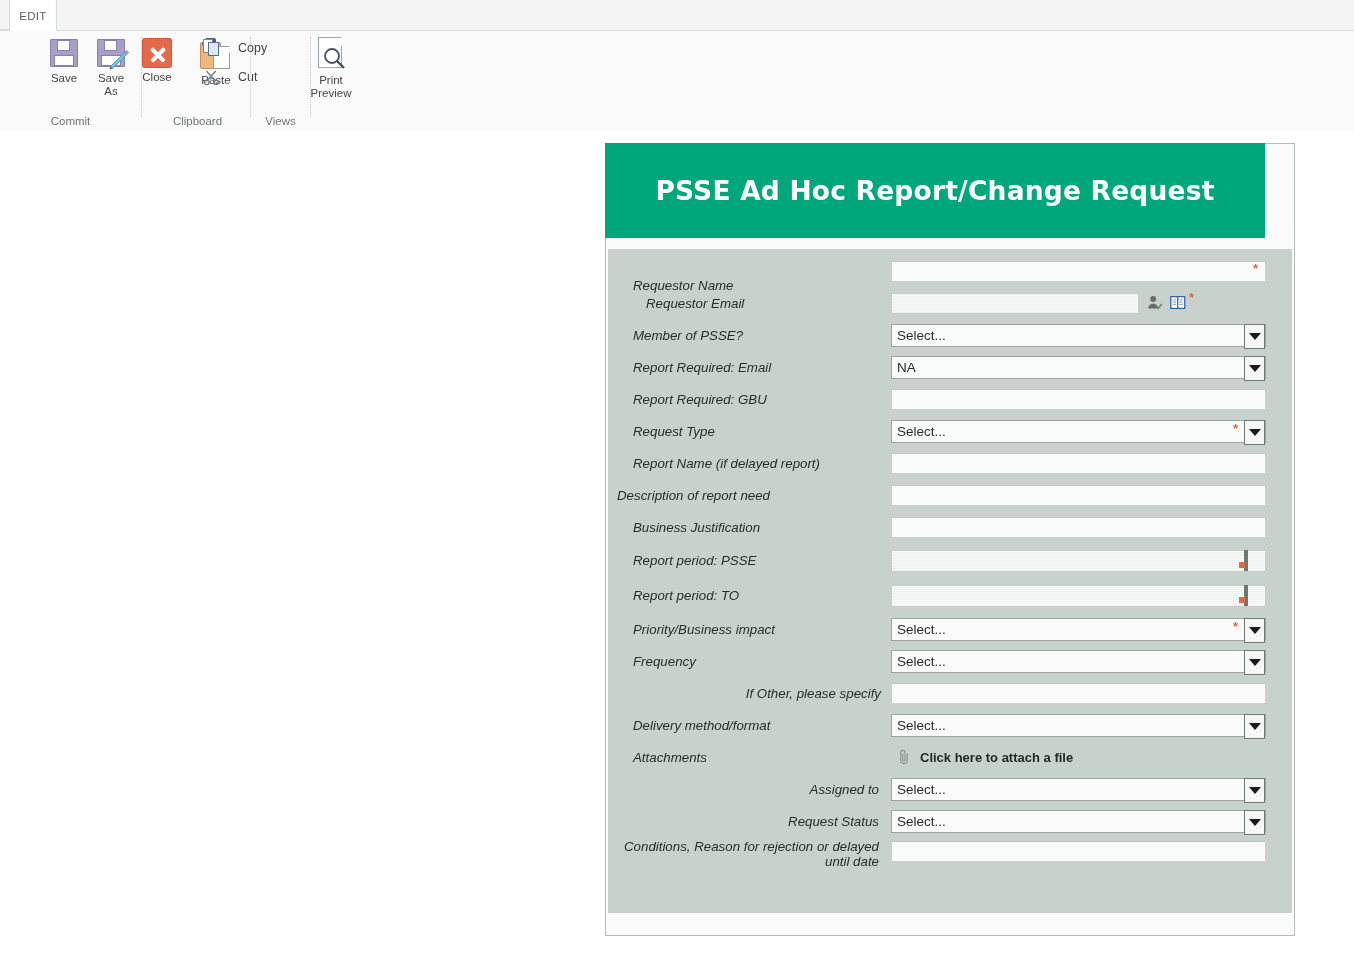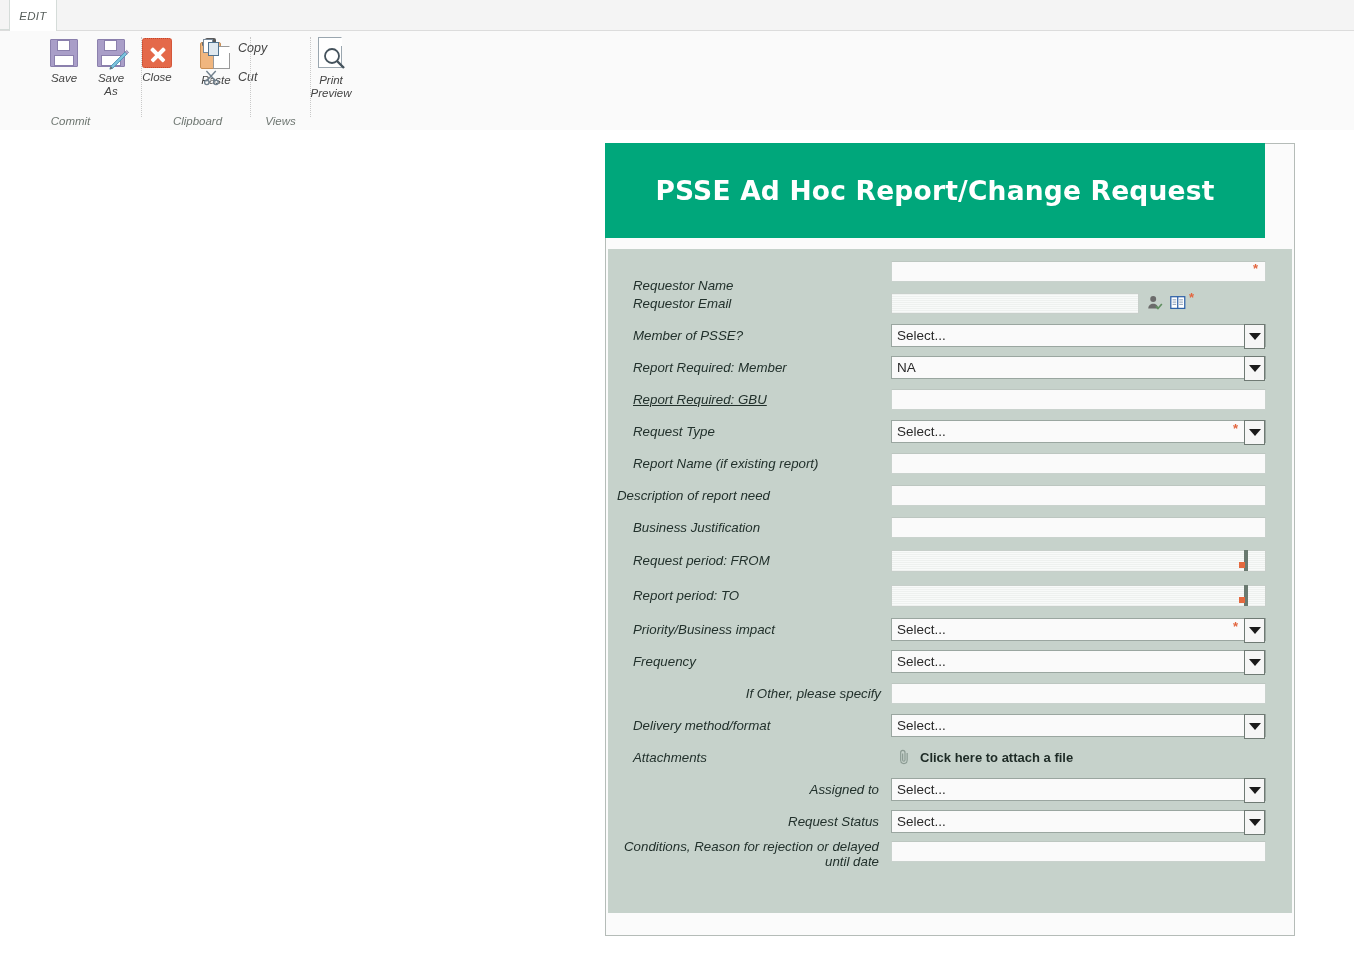--- a/index.html
+++ b/index.html
@@ -10,21 +10,20 @@
     font-family: "Liberation Sans", sans-serif;
     overflow: hidden;
     position: relative;
   }
 
   
   #ribbon {
     position: absolute; left:0; top:0; width:1248px; height:130px;
     background:#f9f9f9;
     border-bottom:1px solid #e0e0e0;
-    font-style:italic;
   }
   #tabstrip {
     position:absolute; left:0; top:0; width:1354px; height:31px;
     background:#f4f4f4;
     border-bottom:1px solid #dcdcdc;
   }
   #tab-edit {
     position:absolute; left:9px; top:0; width:48px; height:31px;
     background:#ffffff;
     border-left:1px solid #d5dcd9;
@@ -386,21 +385,21 @@
 
     <div class="row">
       <div class="lab" style="padding-left:25px;margin-top:28px;">Requestor Name</div>
       <div class="fld">
         <div class="tin white"></div>
         <span class="req" style="left:362px; top:3px;">*</span>
       </div>
     </div>
 
     <div class="row">
-      <div class="lab" style="padding-left:25px;">Requestor Email</div>
+      <div class="lab" style="padding-left:38px;">Requestor Email</div>
       <div class="fld">
         <div class="tin dotted" style="width:248px;"></div>
         <div class="peoplebtns" style="left:255px; top:1px;">
           <svg width="18" height="18" viewBox="0 0 20 20">
             <circle cx="8" cy="5.6" r="3.3" fill="#6b6b6b"></circle>
             <path d="M2.5 16c0-3.3 2.5-5.3 5.5-5.3s5.5 2 5.5 5.3z" fill="#6b6b6b"></path>
             <path d="M11 13.5l2.3 2.6 4.3-5" fill="none" stroke="#5f8f5f" stroke-width="1.8"></path>
           </svg>
           <svg width="18" height="18" viewBox="0 0 20 20">
             <rect x="2" y="3" width="15.5" height="13" fill="#fff" stroke="#2f62a8" stroke-width="1.4"></rect>
@@ -423,74 +422,74 @@
         <div class="sel">
           <span class="selval">Select...</span>
           <span class="arrowbox">
               <i class="chev"></i>
             </span>
         </div>
       </div>
     </div>
 
     <div class="row">
-      <div class="lab" style="padding-left:25px;">Report Required: Member</div>
+      <div class="lab" style="padding-left:25px;">Report Required: Email</div>
       <div class="fld">
         <div class="sel">
           <span class="selval">NA</span>
           <span class="arrowbox">
               <i class="chev"></i>
             </span>
         </div>
       </div>
     </div>
 
     <div class="row">
-      <div class="lab" style="padding-left:25px;text-decoration:underline;">Report Required: GBU</div>
+      <div class="lab" style="padding-left:25px;">Report Required: GBU</div>
       <div class="fld">
         <div class="tin white"></div>
       </div>
     </div>
 
     <div class="row">
       <div class="lab" style="padding-left:25px;">Request Type</div>
       <div class="fld">
         <div class="sel">
           <span class="selval">Select...</span>
           <span class="arrowbox">
               <i class="chev"></i>
             </span>
         </div>
         <span class="req" style="left:342px; top:4px;">*</span>
       </div>
     </div>
 
     <div class="row">
-      <div class="lab" style="padding-left:25px;">Report Name (if existing report)</div>
+      <div class="lab" style="padding-left:25px;">Report Name (if delayed report)</div>
       <div class="fld">
         <div class="tin white"></div>
       </div>
     </div>
 
     <div class="row">
       <div class="lab" style="padding-left:9px;">Description of report need</div>
       <div class="fld">
         <div class="tin white"></div>
       </div>
     </div>
 
     <div class="row">
       <div class="lab" style="padding-left:25px;">Business Justification</div>
       <div class="fld">
         <div class="tin white"></div>
       </div>
     </div>
 
     <div class="row" style="height:35px;">
-      <div class="lab" style="padding-left:25px;">Request period: FROM</div>
+      <div class="lab" style="padding-left:25px;">Report period: PSSE</div>
       <div class="fld">
         <div class="tin dotted" style="width:375px; height:22px;"></div>
         <span class="calbtn" style="left:353px; top:2px;">
           <span class="cal"><span class="grid"></span><span class="dot"></span></span>
         </span>
       </div>
     </div>
 
     <div class="row" style="height:35px;">
       <div class="lab" style="padding-left:25px;">Report period: TO</div>

